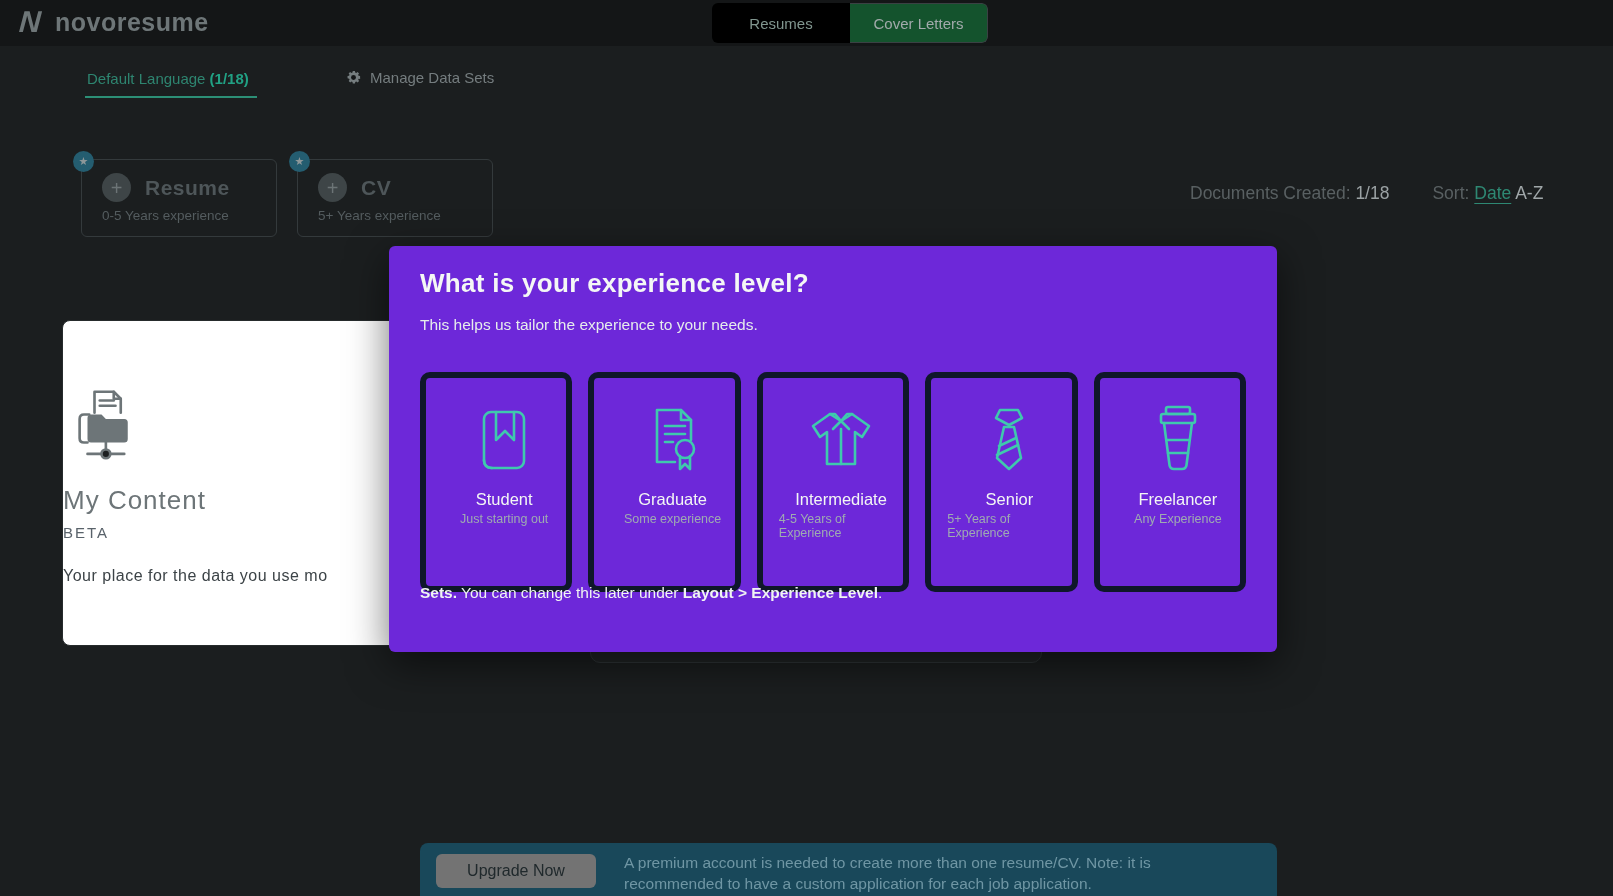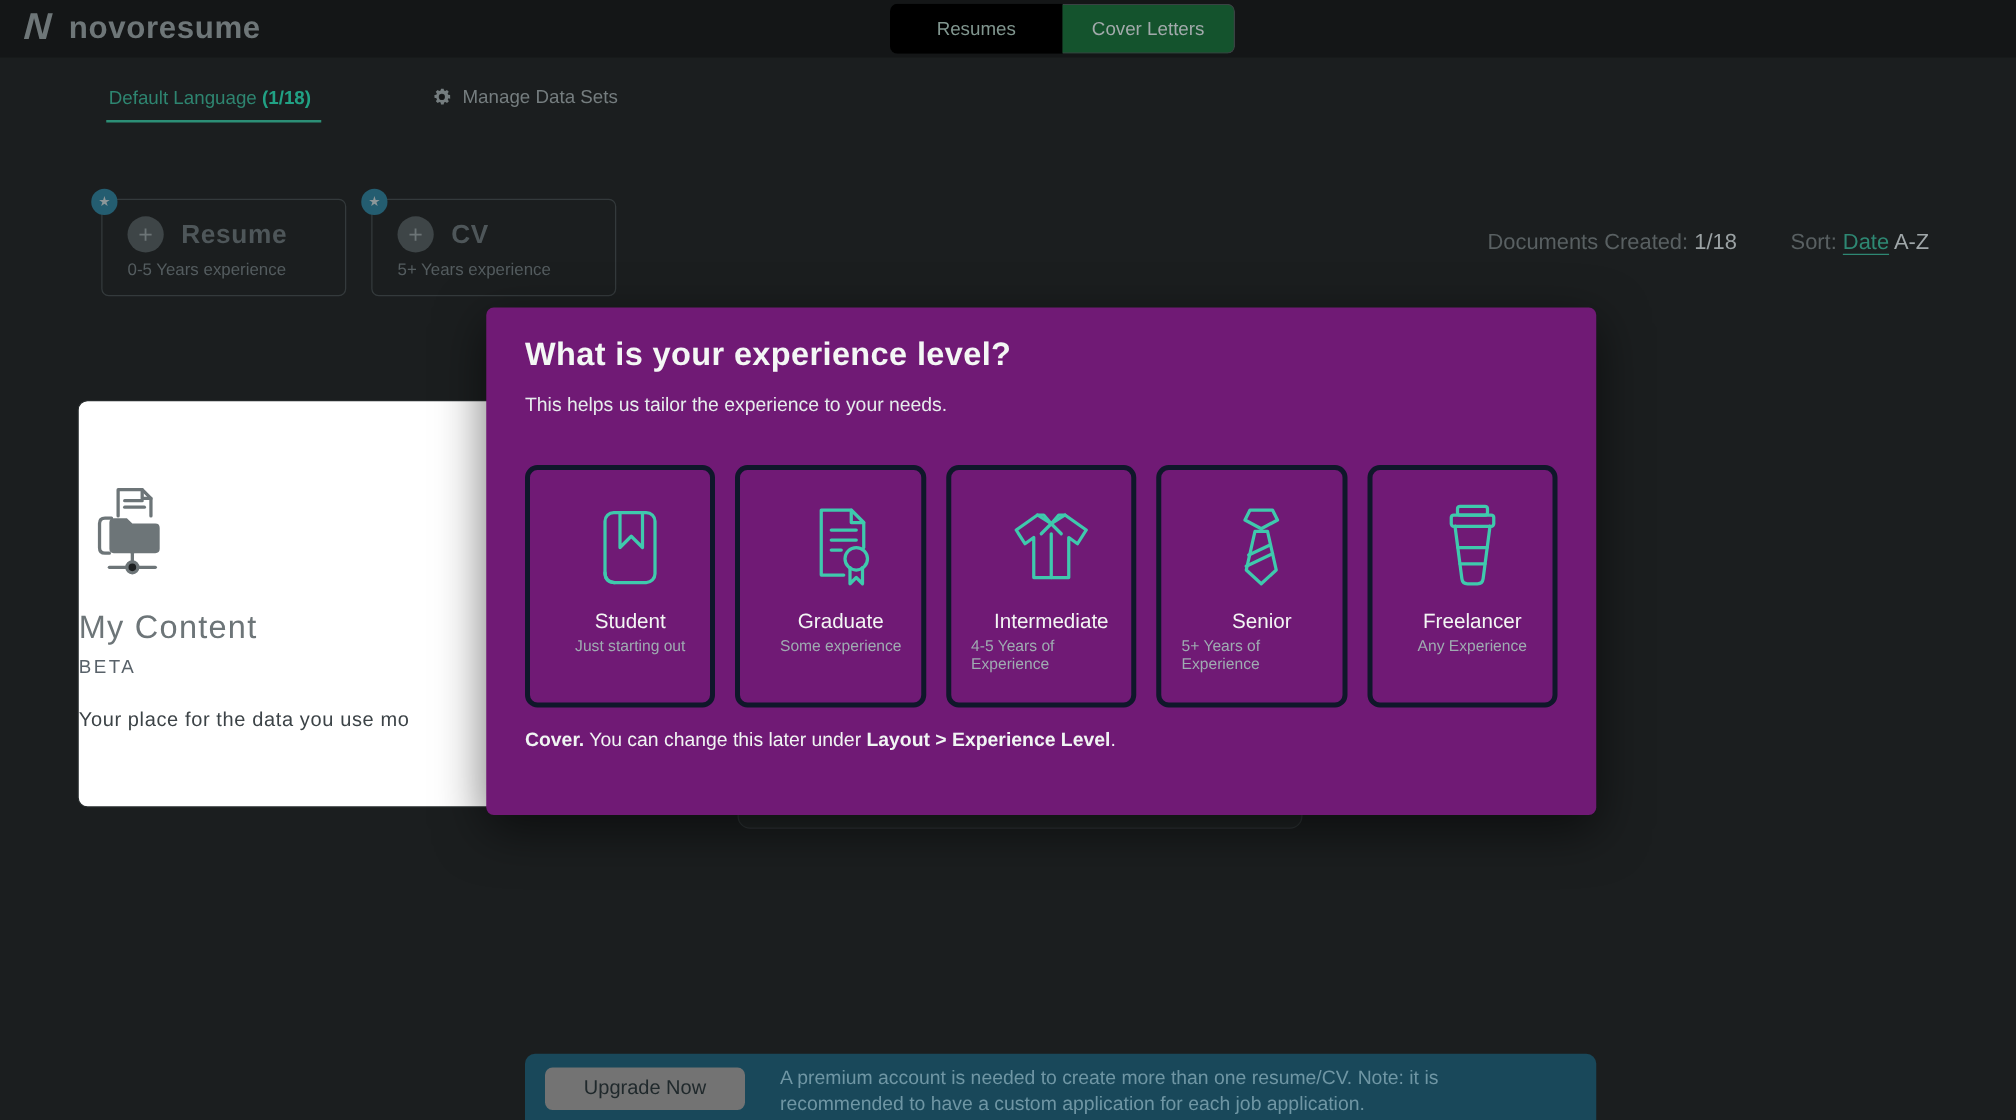--- a/index.html
+++ b/index.html
@@ -52,26 +52,26 @@
   .mycontent-icon { margin-top:62px; }
   .mycontent-title { margin-top:14px; font-size:26px; color:#6d7578; letter-spacing:1px; }
   .mycontent-beta { margin-top:8px; font-size:15px; color:#59626a; letter-spacing:2px; }
   .mycontent-desc { margin-top:26px; font-size:16px; color:#3c4347; letter-spacing:0.5px; white-space:nowrap; }
 
   .hidden-searchbar { position:absolute; left:590px; top:612px; width:452px; height:51px;
                       background:#202425; border:1px solid #2f3537; border-radius:10px; }
 
   
   .modal { position:absolute; left:389px; top:246px; width:888px; height:406px;
-           background:#701a75; border-radius:6px; box-shadow:0 12px 40px rgba(0,0,0,0.55);
+           background:#6d28d9; border-radius:6px; box-shadow:0 12px 40px rgba(0,0,0,0.55);
            padding:22px 31px; z-index:5; }
   .modal-title { font-size:26px; font-weight:bold; color:#f4f7f5; letter-spacing:0.3px; }
   .modal-sub { margin-top:17px; font-size:15.5px; color:#e6ecec; }
   .options { position:absolute; left:31px; top:126px; width:826px; display:flex; gap:16px; }
-  .option-card { flex:1; height:194px; border:4px solid #0f172a; border-radius:10px;
+  .option-card { flex:1; height:220px; border:6px solid #0f172a; border-radius:10px;
                  display:flex; flex-direction:column; align-items:center; cursor:pointer;padding-left:16px; }
   .option-card svg { margin-top:14px; }
   .opt-label { margin-top:6px; font-size:16.5px; color:#f3f6f4; }
   .opt-sub { margin-top:3px; font-size:12.5px; color:#9fabb1; }
   .modal-note { position:absolute; left:31px; top:338px; font-size:15.5px; color:#f0f4f3; }
   .modal-note b { font-weight:bold; }
 
   
   .banner { position:absolute; left:420px; top:843px; width:857px; height:84px;
             background:#19485a; border-radius:8px; display:flex; align-items:flex-start; }
@@ -236,21 +236,21 @@
             <line x1="36" y1="61" x2="56" y2="61"></line>
           </g>
         </svg>
         <div class="opt-label">Freelancer</div>
         <div class="opt-sub">Any Experience</div>
       </div>
 
     </div>
 
     <div class="modal-note">
-      <b>Cover.</b><span> You can change this later under </span><b>Layout &gt; Experience Level</b><span>.</span>
+      <b>Sets.</b><span> You can change this later under </span><b>Layout &gt; Experience Level</b><span>.</span>
     </div>
   </div>
 
   <div class="banner">
     <button class="upgrade-btn">Upgrade Now</button>
     <div class="banner-text">A premium account is needed to create more than one resume/CV. Note: it is recommended to have a custom application for each job application.</div>
   </div>
 
 </div>
 

